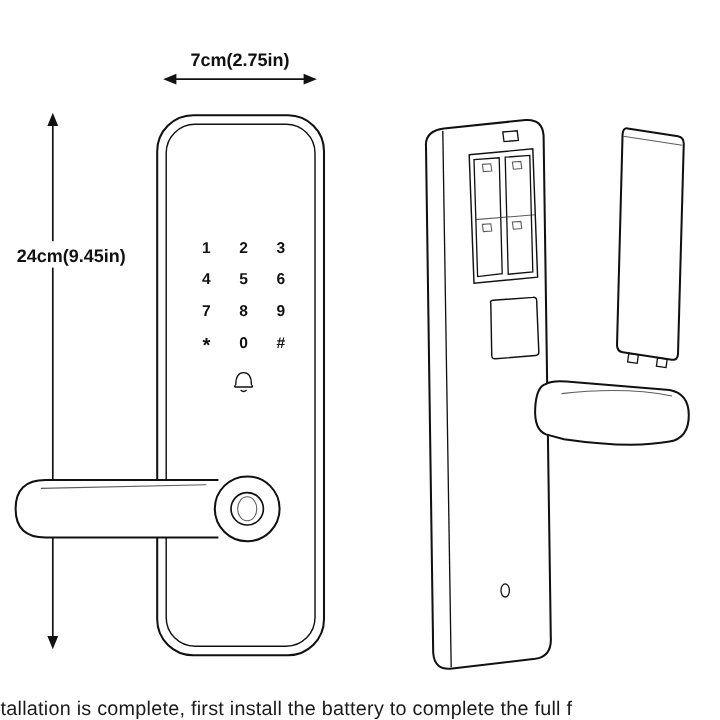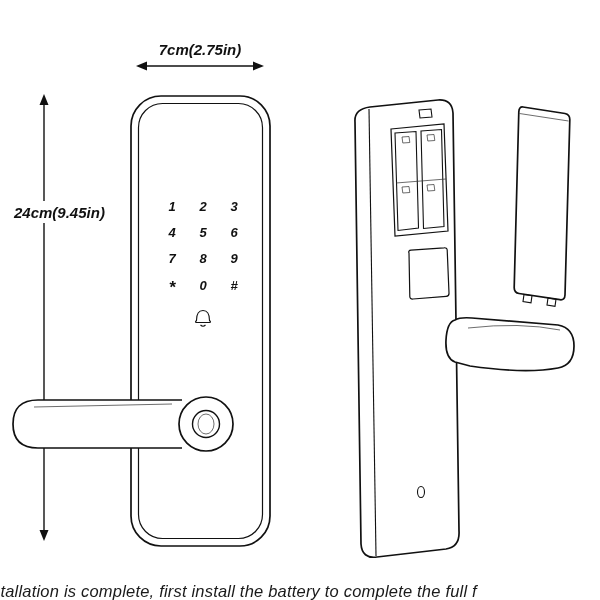--- a/index.html
+++ b/index.html
@@ -1,18 +1,18 @@
 <!DOCTYPE html>
 <html><head>
 <meta charset="utf-8">
 <style>
   html,body{margin:0;padding:0;background:#fff;}
   .canvas{
     position:relative;width:600px;height:600px;background:#fff;
-    overflow:hidden;font-family:"Liberation Sans",sans-serif;font-style:italic;
+    overflow:hidden;font-family:"Liberation Sans",sans-serif;
   }
   svg{display:block;}
   .outline{fill:#fff;stroke:#111;stroke-width:1.7;}
   .outline-thin{fill:none;stroke:#111;stroke-width:1.2;}
   .detail{fill:none;stroke:#111;stroke-width:1.1;}
   .detail-light{fill:none;stroke:#333;stroke-width:0.9;opacity:0.8;}
   .dimline{stroke:#111;stroke-width:1.4;}
   .arrowhead{fill:#111;stroke:none;}
   .dim-label{font-family:"Liberation Sans",sans-serif;font-size:15px;font-weight:bold;fill:#111;}
   .key{font-family:"Liberation Sans",sans-serif;font-size:13px;font-weight:600;fill:#111;text-anchor:middle;}

